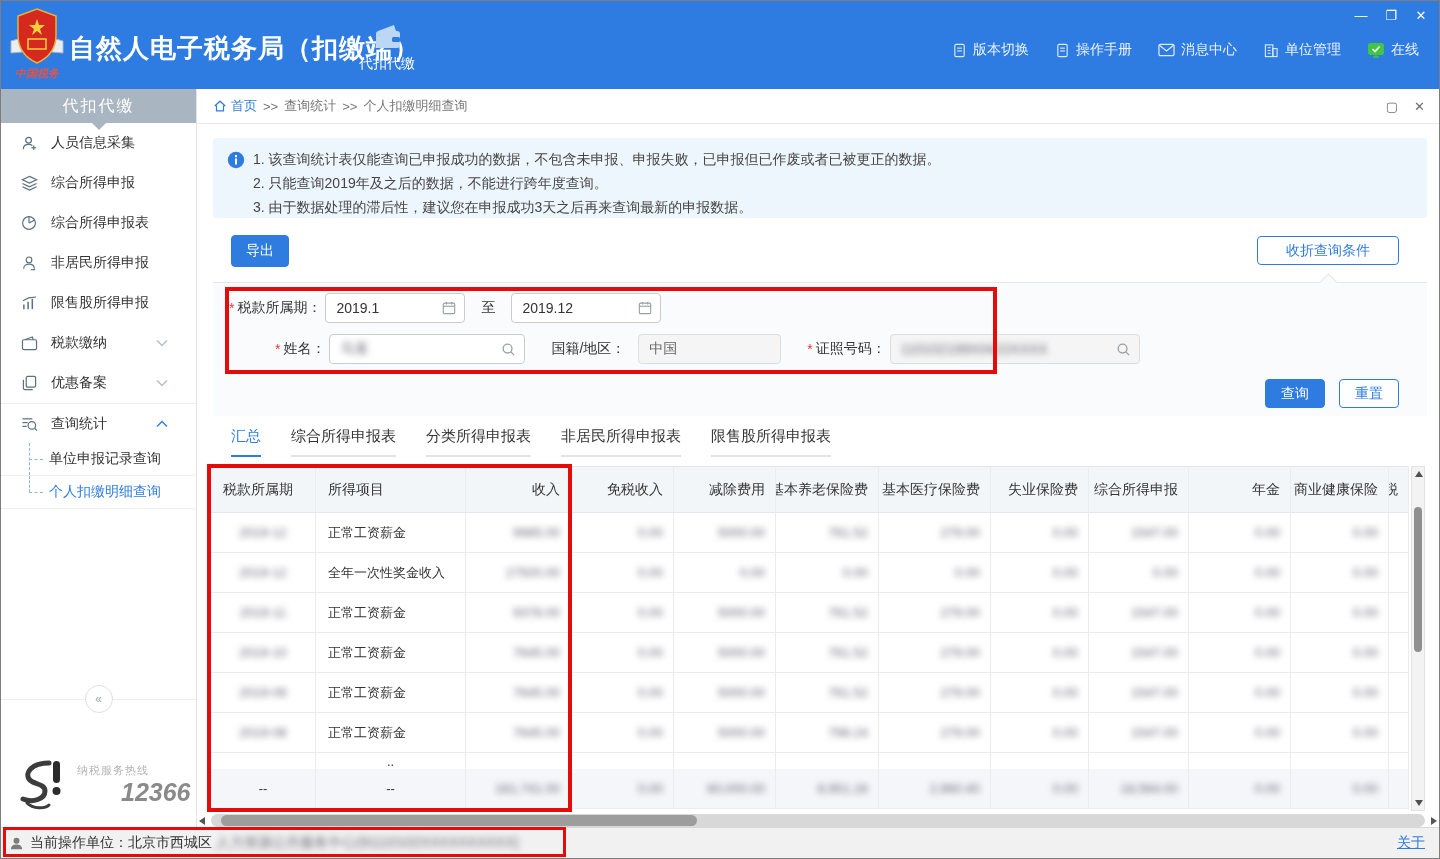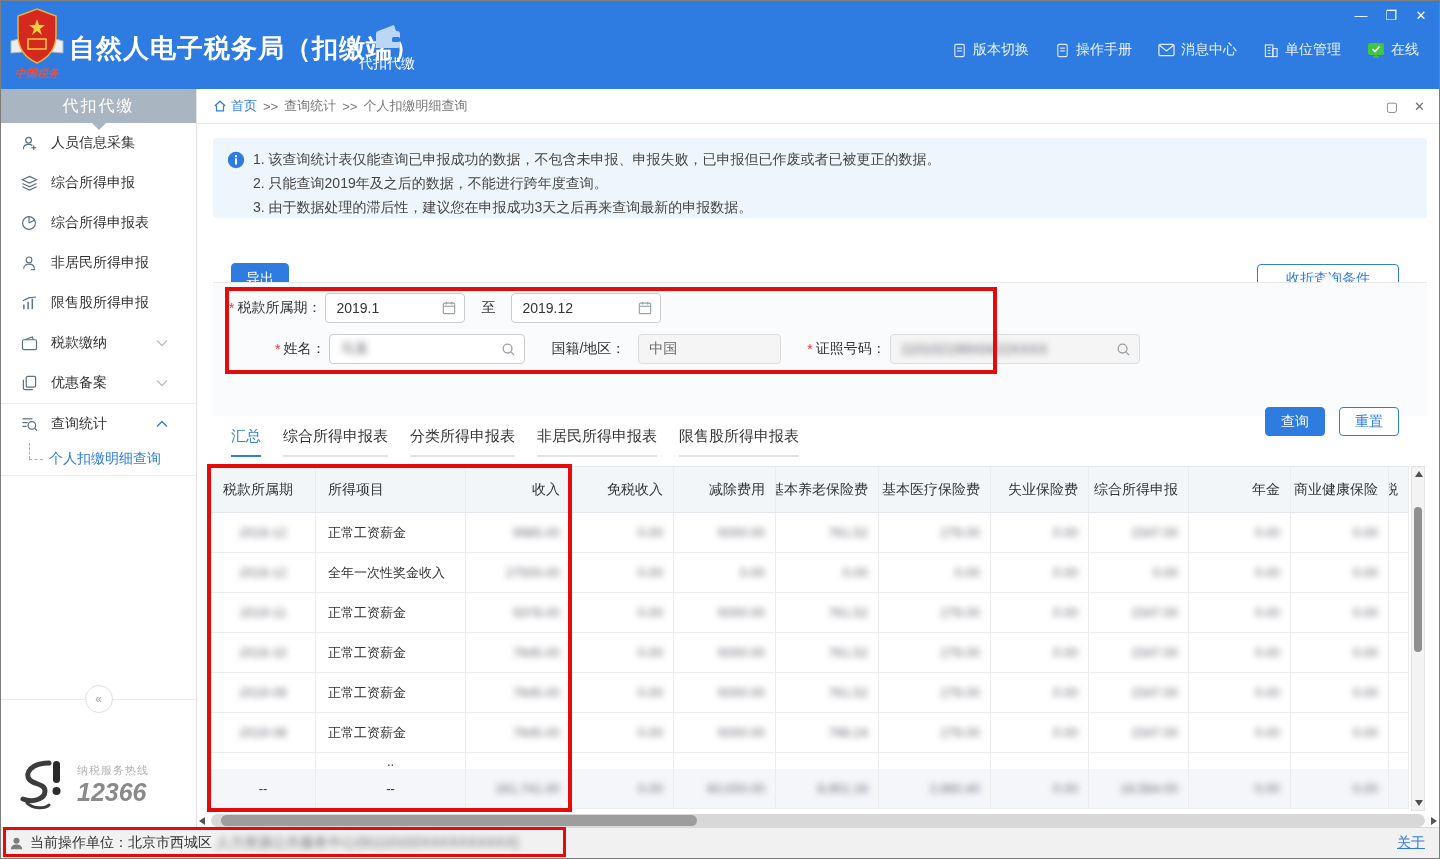--- a/index.html
+++ b/index.html
@@ -38,52 +38,52 @@
   .sub-item:before{content:"";position:absolute;left:28px;top:0;bottom:0;border-left:1px dashed #8fb4e0;}
   .sub-item:after{content:"";position:absolute;left:28px;top:50%;width:14px;border-top:1px dashed #8fb4e0;}
   .sub-item.last:before{bottom:50%;}
   .sub-item.active{color:#2e7ce0;}
   .collapse-row{position:absolute;top:596px;left:0;right:0;height:28px;display:flex;align-items:center;}
   .collapse-row .line{flex:1;border-top:1px solid #ececec;}
   .collapse-btn{width:26px;height:26px;border:1px solid #e0e0e0;border-radius:50%;color:#9aa4ae;
                 display:flex;align-items:center;justify-content:center;font-size:12px;cursor:pointer;background:#fff;}
   .hotline{position:absolute;left:14px;bottom:16px;display:flex;align-items:center;gap:8px;}
   .hotline-text .cap{font-size:11px;color:#b3b3b3;letter-spacing:1px;}
-  .hotline-text .num{font-size:25px;font-weight:bold;color:#8a8a8a;font-style:italic;}
+  .hotline-text .num{font-size:25px;font-weight:bold;color:#8a8a8a;font-style:italic;margin-left:44px;}
 
   
   .content{position:absolute;top:88px;left:196px;right:0;bottom:31px;background:#fff;overflow:hidden;}
   .breadcrumb-bar{position:relative;height:34px;border-bottom:1px solid #e8e8e8;display:flex;
                   align-items:center;padding:0 16px;font-size:13px;color:#777;gap:6px;}
   .breadcrumb-bar .home-link{color:#2e7ce0;display:flex;align-items:center;gap:4px;cursor:pointer;}
   .panel-controls{position:absolute;right:14px;top:0;height:34px;display:flex;gap:16px;align-items:center;color:#6d6d6d;}
   .panel-controls span{cursor:pointer;font-size:13px;}
   .notice{position:absolute;left:16px;right:12px;top:49px;height:80px;background:#edf5fd;border-radius:4px;
           padding:10px 12px 10px 40px;box-sizing:border-box;font-size:14px;color:#454545;}
   .notice .line{line-height:22px;margin-bottom:2px;}
   .notice .info-ic{position:absolute;left:14px;top:13px;}
   .btn{display:inline-flex;align-items:center;justify-content:center;border-radius:4px;font-size:14px;
-       cursor:pointer;box-sizing:border-box;margin-top:28px;}
+       cursor:pointer;box-sizing:border-box;}
   .btn.primary{background:#2e7ce0;color:#fff;border:1px solid #2e7ce0;}
   .btn.ghost{background:#fff;color:#2e7ce0;border:1px solid #2e7ce0;}
   .export-btn{position:absolute;left:34px;top:146px;width:58px;height:32px;}
   .collapse-query-btn{position:absolute;right:40px;top:147px;width:142px;height:29px;}
   .divider{position:absolute;left:16px;right:12px;top:193px;border-top:1px solid #e7e7e7;}
   .form-bg{position:absolute;left:16px;right:12px;top:193px;height:134px;background:#fafbfc;}
   .caret-up{position:absolute;right:104px;top:187px;width:12px;height:12px;background:#fafbfc;
             border-left:1px solid #e7e7e7;border-top:1px solid #e7e7e7;transform:rotate(45deg);}
   .form-row{position:absolute;display:flex;align-items:center;font-size:14px;color:#333;}
   .form-row .req{color:#e23b3b;margin-right:3px;}
   .fld{background:#fff;border:1px solid #ccc;border-radius:4px;height:30px;display:flex;align-items:center;
        padding:0 8px 0 10px;box-sizing:border-box;font-size:14px;color:#333;justify-content:space-between;}
   .fld.disabled{background:#f5f5f5;border-color:#ddd;color:#666;}
   .fld .ficon{color:#9aa0a6;margin-left:8px;}
   .actions{position:absolute;right:40px;top:290px;display:flex;gap:14px;}
   .actions .btn{width:60px;height:29px;}
-  .tabs{position:absolute;left:34px;top:338px;display:flex;gap:22px;font-size:15px;}
+  .tabs{position:absolute;left:34px;top:338px;display:flex;gap:30px;font-size:15px;}
   .tab{padding-bottom:9px;color:#333;cursor:pointer;border-bottom:2px solid #e3e3e3;}
   .tab.active{color:#2e7ce0;border-bottom-color:#2e7ce0;}
 
   
   .tbl{position:absolute;left:14px;top:377px;width:1200px;}
   .trow{display:flex;}
   .cell{box-sizing:border-box;border-right:1px solid #ececec;border-bottom:1px solid #ececec;
         font-size:13px;color:#333;display:flex;align-items:center;overflow:hidden;white-space:nowrap;}
   .trow.head .cell{height:47px;background:#f3f6f9;border-bottom:1px solid #e3e6ea;border-top:1px solid #e3e6ea;font-size:14px;}
   .trow.data .cell{height:40px;background:#fff;}
@@ -296,20 +296,23 @@
               <line x1="14.5" y1="13" x2="17" y2="15.5" stroke="currentColor" stroke-width="1.3"></line>
             </svg>
           </span>
           <span class="lbl">查询统计</span>
           <span class="ic" style="color: rgb(46, 124, 224);">
             <svg width="12" height="8" viewBox="0 0 12 8">
               <path d="M1 6.5 L6 1.5 L11 6.5" fill="none" stroke="currentColor" stroke-width="1.4"></path>
             </svg>
           </span>
         </div>
+        <div class="sub-item">
+          <span>单位申报记录查询</span>
+        </div>
         <div class="sub-item active last">
           <span>个人扣缴明细查询</span>
         </div>
       </div>
     <div class="collapse-row">
       <span class="line"></span>
       <span class="collapse-btn">«</span>
       <span class="line"></span>
     </div>
     <div class="hotline">

